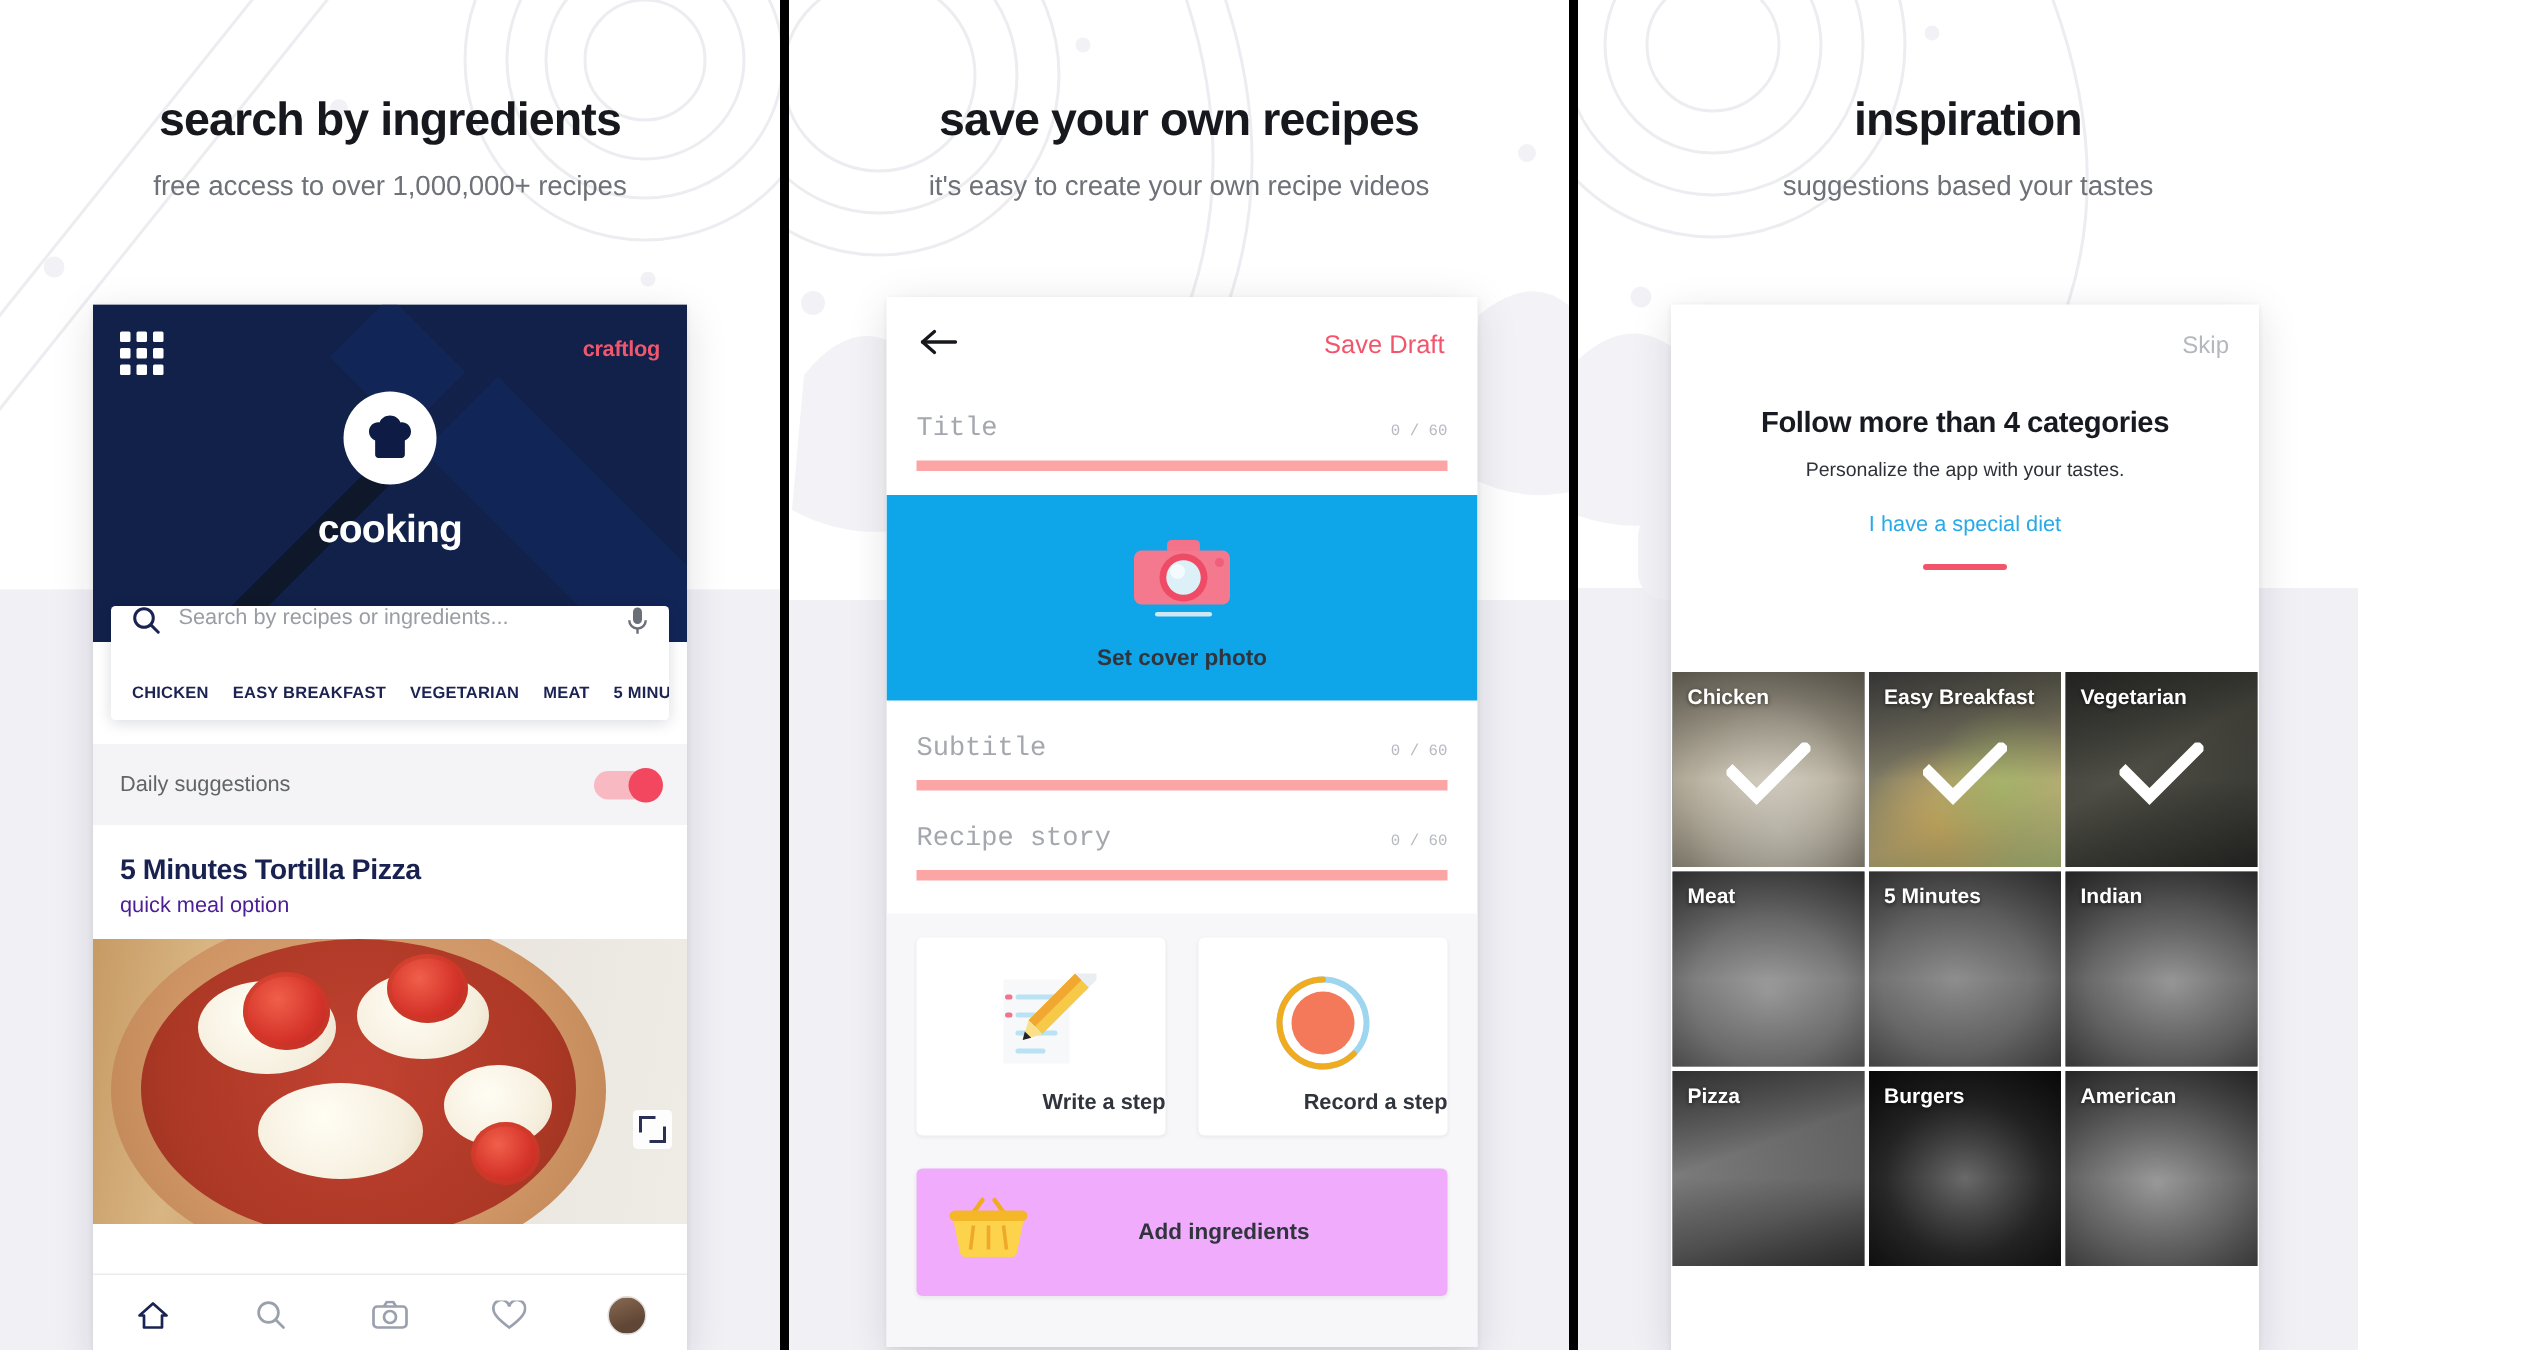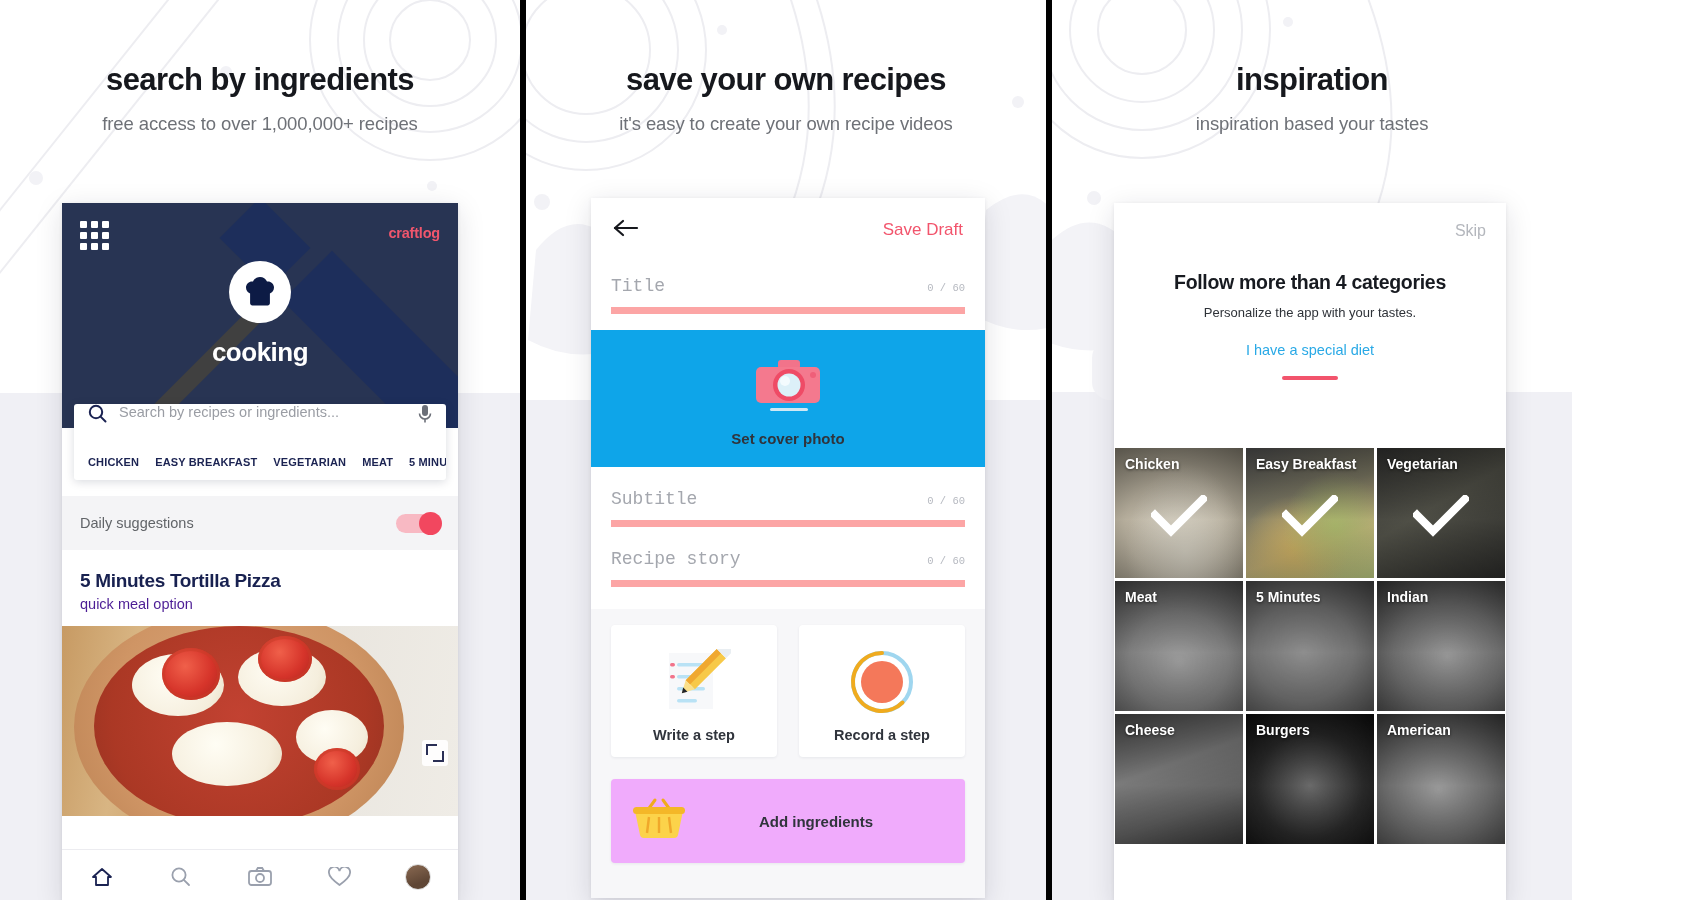--- a/index.html
+++ b/index.html
@@ -59,21 +59,21 @@
     box-shadow: 0 6px 26px rgba(20,25,50,.13), 0 1px 4px rgba(20,25,50,.08);
     overflow: hidden;
     z-index: 6;
   }
   .panel.p2 .phone { left: 65px; top: 198px; width: 394px; }
   .panel.p3 .phone { left: 62px; top: 203px; width: 392px; }
 
   
   .hero {
     position: relative; height: 225px;
-    background: #404040;
+    background: #0f172a;
     overflow: hidden;
   }
   .hero .diag {
     position: absolute; width: 330px; height: 330px;
     background: #142a63; opacity: .55;
     transform: rotate(45deg);
   }
   .hero .d1 { left: -150px; top: -120px; }
   .hero .d2 { right: -160px; top: -130px; }
   .hero .d3 { left: 120px; top: 110px; width: 300px; height: 300px; }
@@ -210,21 +210,21 @@
   .camwrap { height: 62px; display: flex; align-items: center; justify-content: center; }
   .coverlbl { margin-top: 12px; font-size: 15px; font-weight: bold; color: #30343c; }
   .stepsarea { margin-top: 22px; background: #f7f7f9; padding: 16px 20px 20px 20px; height: 100%; }
   .stepsrow { display: flex; gap: 22px; }
   .stepcard {
     flex: 1; background: #fff; border-radius: 4px;
     padding: 22px 0 14px 0; text-align: center;
     box-shadow: 0 1px 3px rgba(20,25,50,.07);
   }
   .stepcard .ic { height: 70px; display: flex; align-items: center; justify-content: center; }
-  .stepcard .lb { margin-top: 10px; font-size: 14.5px; font-weight: bold; color: #30343c; }
+  .stepcard .lb { margin-top: 10px; font-size: 14.5px; font-weight: bold; color: #30343c; text-align: right; }
   .ingcard {
     margin-top: 22px; background: #f0abfc; border-radius: 4px;
     box-shadow: 0 1px 3px rgba(20,25,50,.07);
     display: flex; align-items: center; padding: 16px 20px;
   }
   .ingcard .lb { flex: 1; text-align: center; font-size: 15px; font-weight: bold; color: #30343c; }
 
   
   .p3top { height: 56px; display: flex; align-items: center; justify-content: flex-end; padding: 0 20px; }
   .skip { color: #b4b7bd; font-size: 16px; }
@@ -533,21 +533,21 @@
             <circle cx="236" cy="22" r="5"></circle>
         </g>
         <g fill="#f3f3f7">
           <path d="M-10 250 q46 -52 86 -6 l18 94 q-58 26 -112 -2 z"></path>
           <rect x="40" y="340" width="40" height="60" rx="18"></rect>
         </g>
       </svg>
     </div>
 
     <div class="headline">inspiration</div>
-    <div class="subline">inspiration based your tastes</div>
+    <div class="subline">suggestions based your tastes</div>
 
     <div class="phone">
       <div class="p3top">
         <span class="skip">Skip</span>
       </div>
       <div class="p3head">
         <h2>Follow more than 4 categories</h2>
         <p>Personalize the app with your tastes.</p>
         <div class="diet">I have a special diet</div>
         <div class="pinkbar"></div>
@@ -598,21 +598,21 @@
 
         <div class="cat gray">
           <div class="img" style="background:radial-gradient(circle at 55% 58%, #dcdcdc 0%, #9d9d9d 52%, #4c4c4c 100%);"></div>
           <div class="shade"></div>
           <div class="nm">Indian</div>
         </div>
 
         <div class="cat gray">
           <div class="img" style="background:linear-gradient(160deg,#6e6e6e 0%,#b4b4b4 40%,#8a8a8a 70%,#4a4a4a 100%);"></div>
           <div class="shade"></div>
-          <div class="nm">Cheese</div>
+          <div class="nm">Pizza</div>
         </div>
 
         <div class="cat gray">
           <div class="img" style="background:radial-gradient(circle at 50% 55%, #9a9a9a 0%, #3c3c3c 55%, #121212 100%);"></div>
           <div class="shade"></div>
           <div class="nm">Burgers</div>
         </div>
 
         <div class="cat gray">
           <div class="img" style="background:radial-gradient(circle at 48% 58%, #e0e0e0 0%, #9e9e9e 50%, #4f4f4f 100%);"></div>

